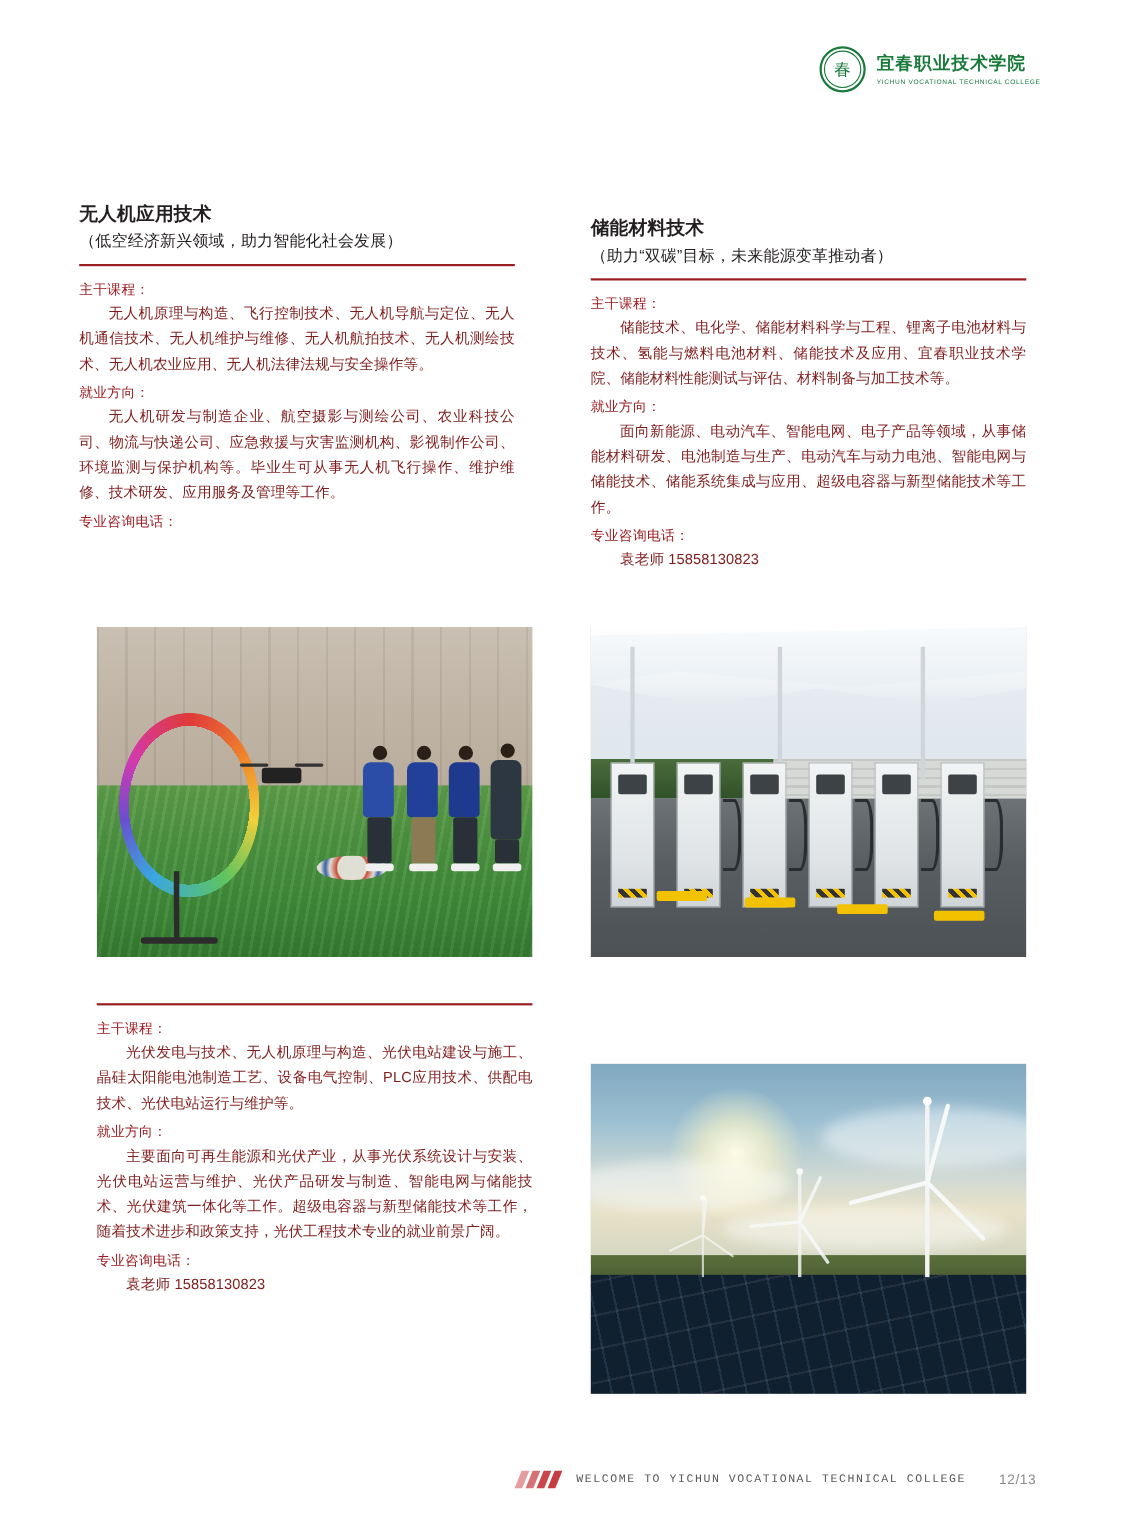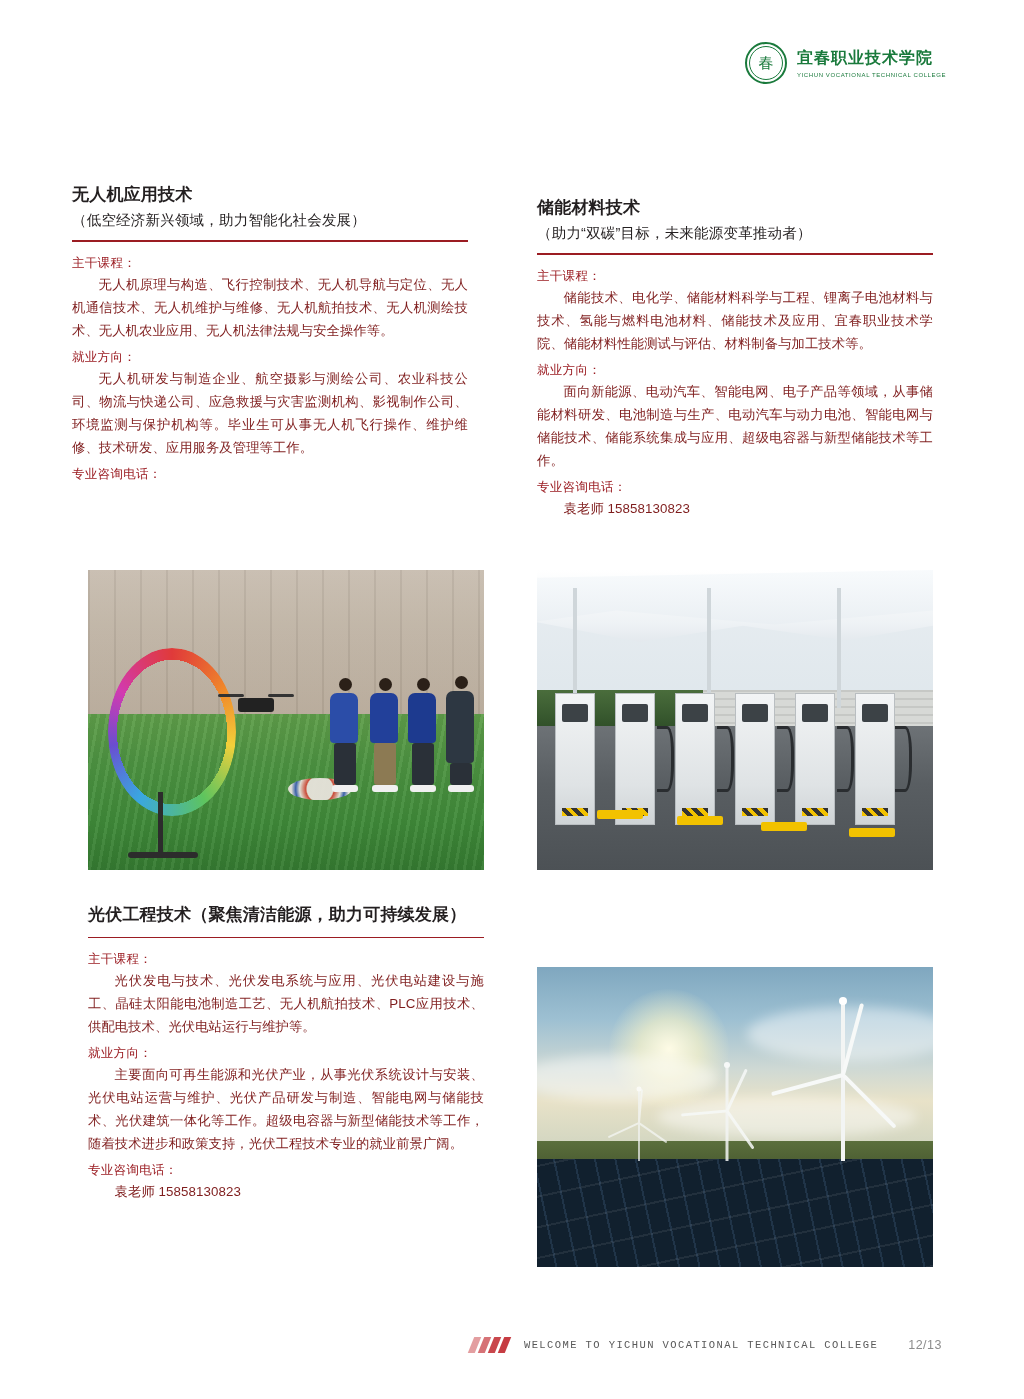--- a/index.html
+++ b/index.html
@@ -312,25 +312,24 @@
   <p class="sec-body">储能技术、电化学、储能材料科学与工程、锂离子电池材料与技术、氢能与燃料电池材料、储能技术及应用、宜春职业技术学院、储能材料性能测试与评估、材料制备与加工技术等。</p>
 
   <p class="sec-label">就业方向：</p>
   <p class="sec-body">面向新能源、电动汽车、智能电网、电子产品等领域，从事储能材料研发、电池制造与生产、电动汽车与动力电池、智能电网与储能技术、储能系统集成与应用、超级电容器与新型储能技术等工作。</p>
 
   <p class="sec-label">专业咨询电话：</p>
   <p class="sec-body">袁老师 15858130823</p>
 </div>
 
 <div class="col col-bottom">
-  <h2 class="prog-title">光伏工程技术（聚焦清洁能源，助力可持续发展）</h2>
   <div class="title-rule"></div>
 
   <p class="sec-label">主干课程：</p>
-  <p class="sec-body">光伏发电与技术、光伏发电系统与应用、光伏电站建设与施工、晶硅太阳能电池制造工艺、无人机航拍技术、PLC应用技术、供配电技术、光伏电站运行与维护等。</p>
+  <p class="sec-body">光伏发电与技术、无人机原理与构造、光伏电站建设与施工、晶硅太阳能电池制造工艺、设备电气控制、PLC应用技术、供配电技术、光伏电站运行与维护等。</p>
 
   <p class="sec-label">就业方向：</p>
   <p class="sec-body">主要面向可再生能源和光伏产业，从事光伏系统设计与安装、光伏电站运营与维护、光伏产品研发与制造、智能电网与储能技术、光伏建筑一体化等工作。超级电容器与新型储能技术等工作，随着技术进步和政策支持，光伏工程技术专业的就业前景广阔。</p>
 
   <p class="sec-label">专业咨询电话：</p>
   <p class="sec-body">袁老师 15858130823</p>
 </div>
 
 <div class="photo" id="photo-drone">
   <div class="drone-wall"></div>

